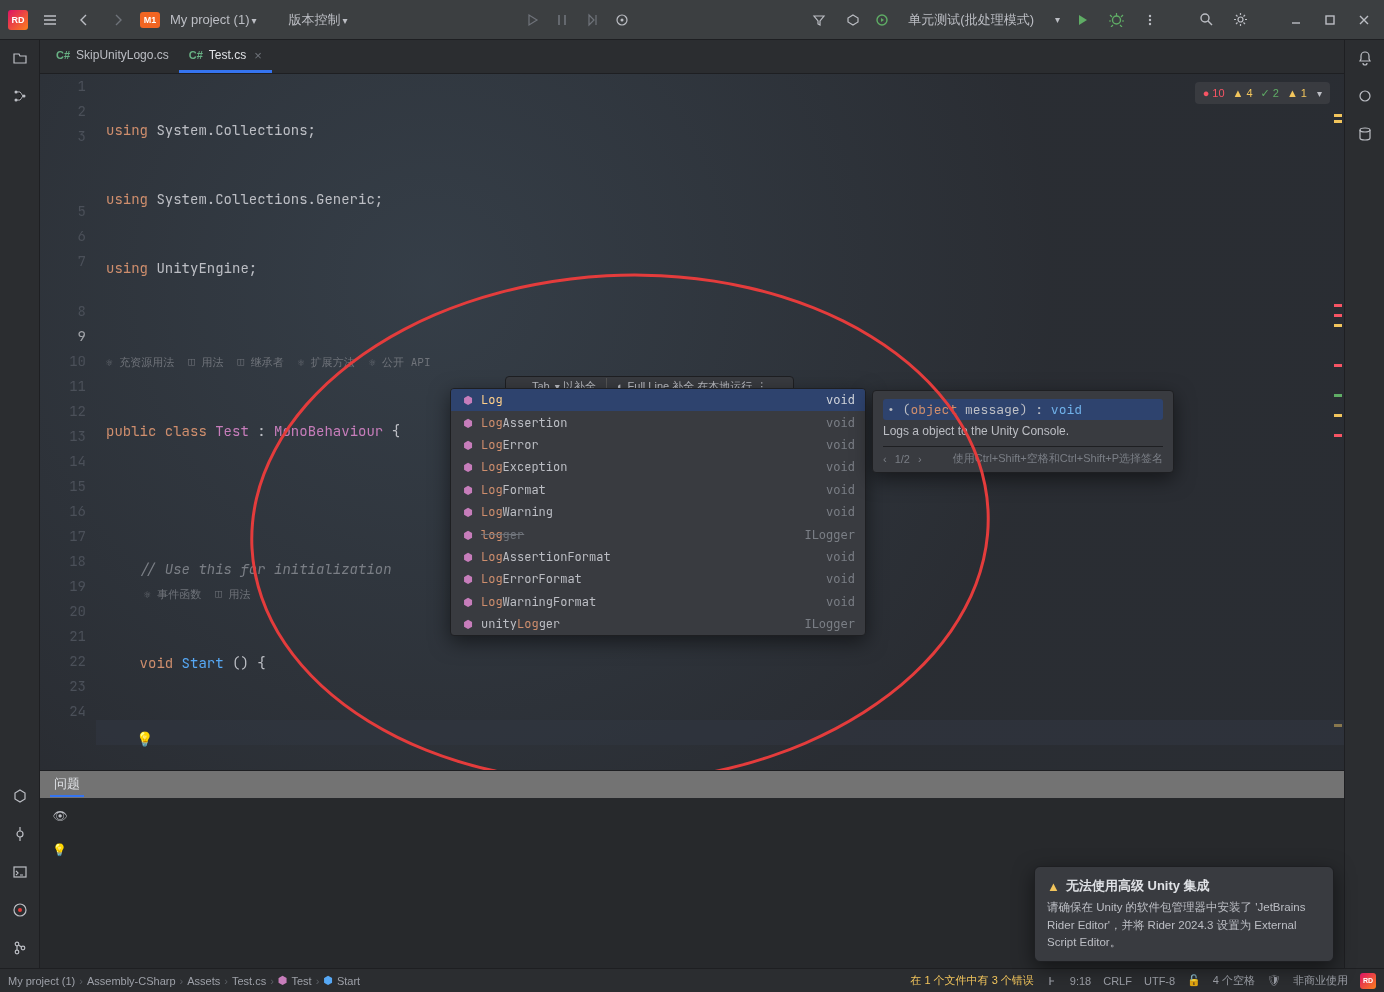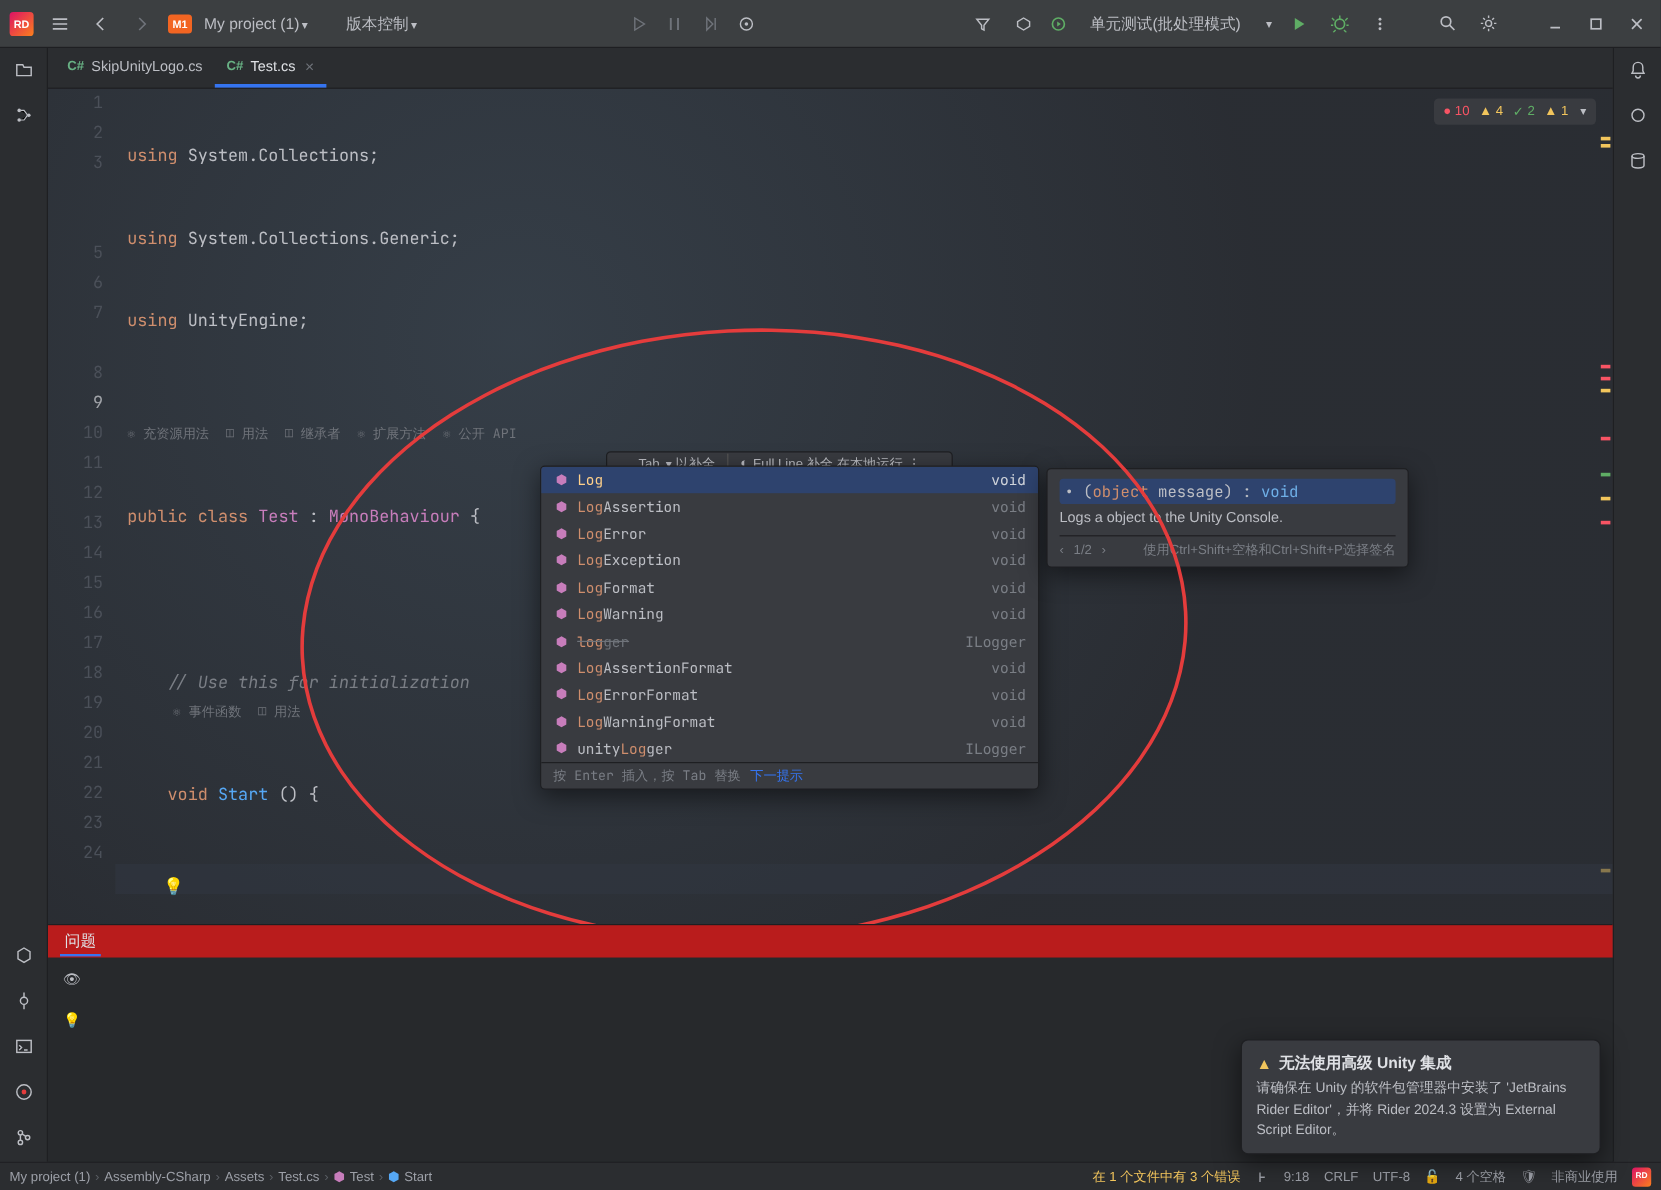--- a/index.html
+++ b/index.html
@@ -101,21 +101,21 @@
 .stripe { position: absolute; right: 0; top: 30px; bottom: 0; width: 12px; }
 .stripe .mark { position: absolute; left: 2px; width: 8px; height: 3px; }
 .stripe .me { background: #f75464; }
 .stripe .mw { background: #f2c55c; }
 .stripe .mg { background: #5fad65; }
 
 
 .annot { position: absolute; left: 210px; top: 200px; width: 740px; height: 510px; border: 3px solid #e43c3c; border-radius: 50%; z-index: 60; pointer-events: none; transform: rotate(-3deg); }
 
 
-.problems { height: 28px; background: #b91c1c; border-top: 1px solid #1e1f22; display: flex; align-items: center; padding: 0 10px; gap: 12px; }
+.problems { height: 28px; background: #737373; border-top: 1px solid #1e1f22; display: flex; align-items: center; padding: 0 10px; gap: 12px; }
 .problems .ptab { font-size: 13px; color: #dfe1e5; border-bottom: 2px solid #3574f0; padding: 2px 4px; }
 
 
 .notif { position: absolute; right: 50px; bottom: 30px; width: 300px; background: #393b40; border: 1px solid #1e1f22; border-radius: 6px; padding: 10px 12px; z-index: 70; box-shadow: 0 6px 20px rgba(0,0,0,0.5); }
 .notif .ntitle { display: flex; align-items: center; gap: 6px; font-size: 13px; font-weight: 600; color: #dfe1e5; margin-bottom: 4px; }
 .notif .nbody { font-size: 11.5px; color: #bcbec4; line-height: 1.5; }
 .warn-tri { color: #f2c55c; }
 
 
 .statusbar { height: 24px; background: #2b2d30; border-top: 1px solid #1e1f22; display: flex; align-items: center; padding: 0 8px; gap: 12px; font-size: 11px; color: #9da0a8; }
@@ -465,24 +465,20 @@
               <span class="icon">⬢</span>
               <span class="name"><span class="hl">Log</span><span>WarningFormat</span></span>
               <span class="tail">void</span>
             </div>
             <div class="row">
               <span class="icon">⬢</span>
               <span class="name"><span>unity</span><span class="hl">Log</span><span>ger</span></span>
               <span class="tail">ILogger</span>
             </div>
           </div>
-        <div class="footer">
-          <span>按 Enter 插入，按 Tab 替换</span>
-          <span class="link">下一提示</span>
-        </div>
       </div>
 
       <div class="sig-popup">
         <div class="sig-line active">
           <span>• (</span><span class="kw2">object</span><span> message</span><span>) : </span><span class="type2">void</span>
         </div>
         <div class="desc">Logs a object to the Unity Console.</div>
         <div class="nav">
           <span class="arrow">‹</span>
           <span>1/2</span>

